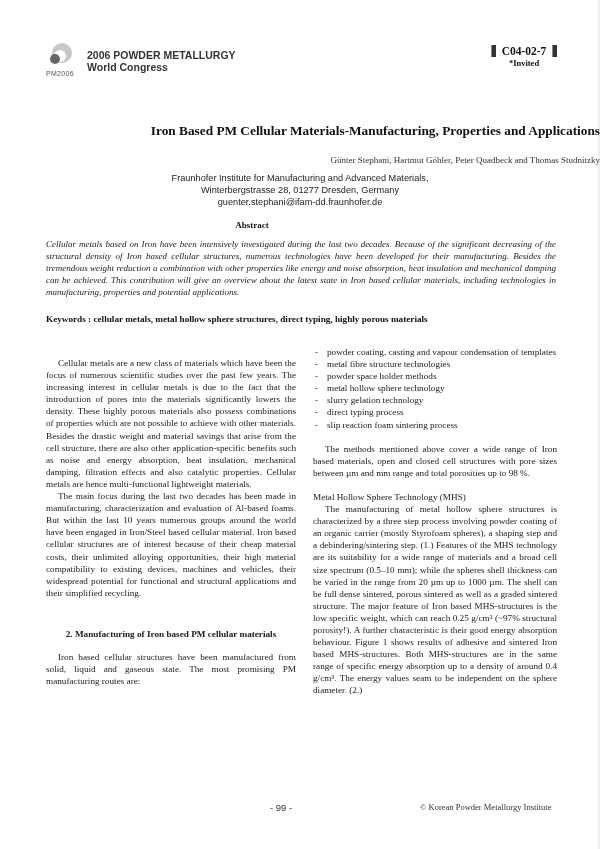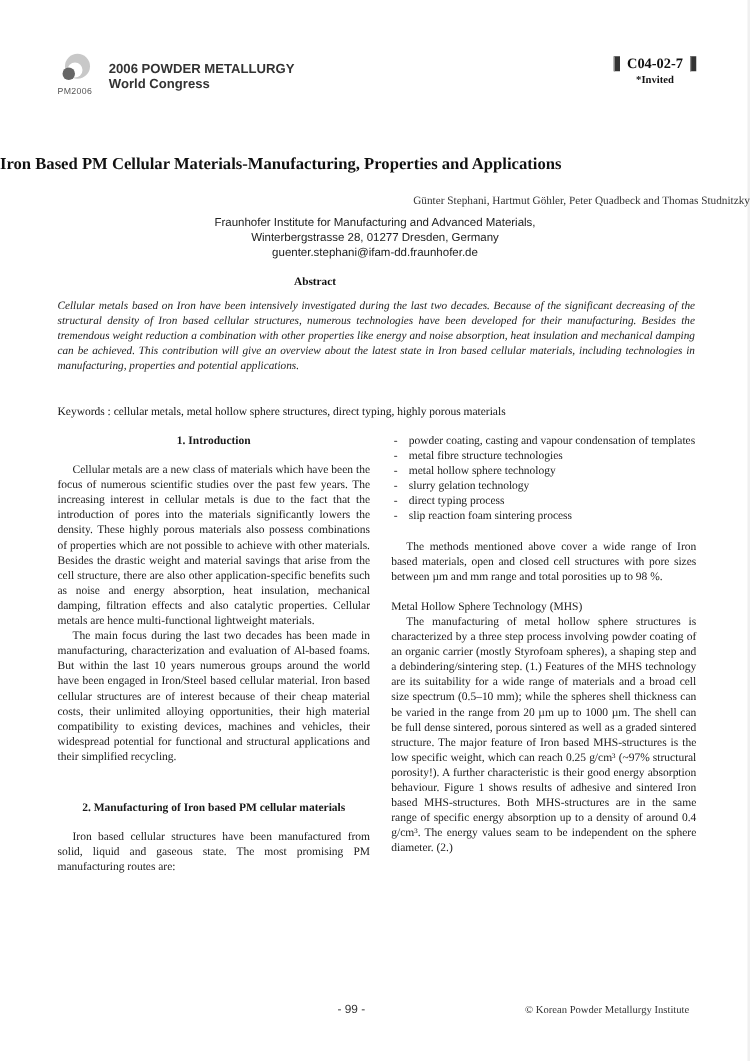--- a/index.html
+++ b/index.html
@@ -6,26 +6,26 @@
   body { width:600px; height:849px; position:relative; overflow:hidden; font-family:"Liberation Serif", serif; color:#111; }
   .abs { position:absolute; }
   .logo { left:45px; top:42px; width:30px; height:40px; }
   .logo-mark { position:absolute; left:0; top:0; width:28px; height:28px; }
   .logo-text { position:absolute; left:1px; top:28px; font-family:"Liberation Sans", sans-serif; font-size:7px; color:#555; letter-spacing:0.3px; white-space:nowrap; }
   .congress { left:87px; top:49px; font-family:"Liberation Sans", sans-serif; font-weight:bold; font-size:10.5px; line-height:12px; color:#333; }
   .code-box { left:484px; top:45px; width:80px; text-align:center; }
   .code { font-weight:bold; font-size:11.5px; display:flex; align-items:center; justify-content:center; gap:6px; }
   .bar { display:inline-block; width:4px; height:12px; background:#333; border-left:1px solid #888; }
   .invited { font-weight:bold; font-size:8.5px; margin-top:1px; }
-  .title { left:0; width:600px; top:123px; text-align:left; font-weight:bold; font-size:13.3px; }
+  .title { left:0; width:600px; top:123px; text-align:right; font-weight:bold; font-size:13.3px; }
   .authors { left:0; width:600px; top:155px; text-align:right; font-size:9px; color:#333; }
   .affil { left:0; width:600px; top:172px; text-align:center; font-family:"Liberation Sans", sans-serif; font-size:9.2px; line-height:12px; color:#222; }
   .abstract-head { left:0; width:504px; top:220px; text-align:center; font-weight:bold; font-size:9px; }
   .abstract { left:46px; width:510px; top:238px; font-style:italic; font-size:9px; line-height:12px; text-align:justify; color:#222; }
-  .keywords { left:46px; width:520px; top:324px; font-weight:normal; font-size:9.2px; }
+  .keywords { left:46px; width:520px; top:314px; font-weight:bold; font-size:9.2px; }
   .col { font-size:9.2px; line-height:12.1px; text-align:justify; color:#1a1a1a; }
   .left-col { left:46px; width:250px; }
   .right-col { left:313px; width:244px; }
   .sec-head { font-weight:bold; text-align:center; }
   p { margin:0; }
   .indent { text-indent:12px; }
   ul.dash { list-style:none; margin:0; padding:0; }
   ul.dash li { position:relative; padding-left:14px; text-align:justify; }
   ul.dash li::before { content:"-"; position:absolute; left:2px; }
   .sub-head { font-weight:normal; text-align:left; }
@@ -67,34 +67,34 @@
   <div>Fraunhofer Institute for Manufacturing and Advanced Materials,</div>
   <div>Winterbergstrasse 28, 01277 Dresden, Germany</div>
   <div>guenter.stephani@ifam-dd.fraunhofer.de</div>
 </div>
 
 <div class="abs abstract-head">Abstract</div>
 <div class="abs abstract">Cellular metals based on Iron have been intensively investigated during the last two decades. Because of the significant decreasing of the structural density of Iron based cellular structures, numerous technologies have been developed for their manufacturing. Besides the tremendous weight reduction a combination with other properties like energy and noise absorption, heat insulation and mechanical damping can be achieved. This contribution will give an overview about the latest state in Iron based cellular materials, including technologies in manufacturing, properties and potential applications.</div>
 <div class="abs keywords">Keywords : cellular metals, metal hollow sphere structures, direct typing, highly porous materials</div>
 
 <div class="abs col left-col" style="top:346px;">
-  <div class="sec-head">1. Introduction</div>
   <div style="height:11px;"></div>
   <p class="indent">Cellular metals are a new class of materials which have been the focus of numerous scientific studies over the past few years. The increasing interest in cellular metals is due to the fact that the introduction of pores into the materials significantly lowers the density. These highly porous materials also possess combinations of properties which are not possible to achieve with other materials. Besides the drastic weight and material savings that arise from the cell structure, there are also other application-specific benefits such as noise and energy absorption, heat insulation, mechanical damping, filtration effects and also catalytic properties. Cellular metals are hence multi-functional lightweight materials.</p>
   <p class="indent">The main focus during the last two decades has been made in manufacturing, characterization and evaluation of Al-based foams. But within the last 10 years numerous groups around the world have been engaged in Iron/Steel based cellular material. Iron based cellular structures are of interest because of their cheap material costs, their unlimited alloying opportunities, their high material compatibility to existing devices, machines and vehicles, their widespread potential for functional and structural applications and their simplified recycling.</p>
   <div style="height:29px;"></div>
   <div class="sec-head">2. Manufacturing of Iron based PM cellular materials</div>
   <div style="height:11px;"></div>
   <p class="indent">Iron based cellular structures have been manufactured from solid, liquid and gaseous state. The most promising PM manufacturing routes are:</p>
 </div>
 
 <div class="abs col right-col" style="top:346px;">
   <ul class="dash">
     <li>powder coating, casting and vapour condensation of templates</li>
     <li>metal fibre structure technologies</li>
+    <li>powder space holder methods</li>
     <li>metal hollow sphere technology</li>
     <li>slurry gelation technology</li>
     <li>direct typing process</li>
     <li>slip reaction foam sintering process</li>
   </ul>
   <div style="height:12px;"></div>
   <p class="indent">The methods mentioned above cover a wide range of Iron based materials, open and closed cell structures with pore sizes between µm and mm range and total porosities up to 98 %.</p>
   <div style="height:12px;"></div>
   <div class="sub-head">Metal Hollow Sphere Technology (MHS)</div>
   <p class="indent">The manufacturing of metal hollow sphere structures is characterized by a three step process involving powder coating of an organic carrier (mostly Styrofoam spheres), a shaping step and a debindering/sintering step. (1.) Features of the MHS technology are its suitability for a wide range of materials and a broad cell size spectrum (0.5–10 mm); while the spheres shell thickness can be varied in the range from 20 µm up to 1000 µm. The shell can be full dense sintered, porous sintered as well as a graded sintered structure. The major feature of Iron based MHS-structures is the low specific weight, which can reach 0.25 g/cm³ (~97% structural porosity!). A further characteristic is their good energy absorption behaviour. Figure 1 shows results of adhesive and sintered Iron based MHS-structures. Both MHS-structures are in the same range of specific energy absorption up to a density of around 0.4 g/cm³. The energy values seam to be independent on the sphere diameter. (2.)</p>

